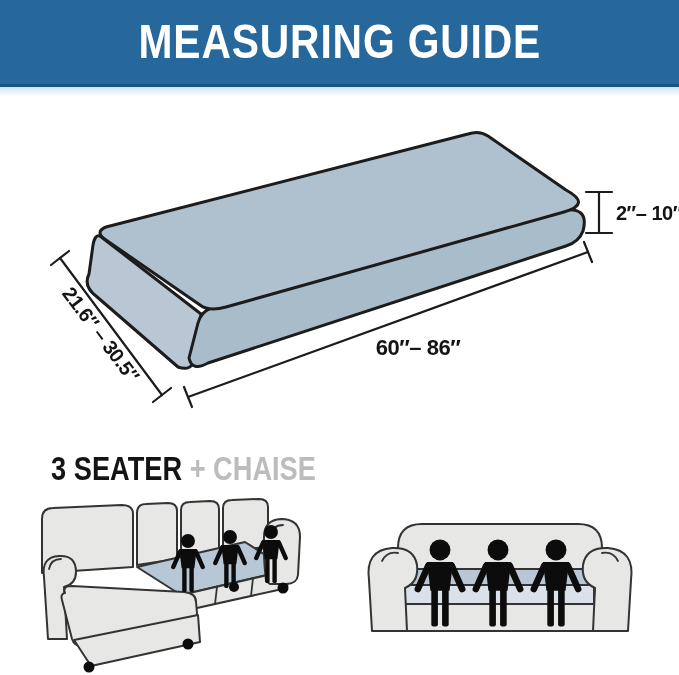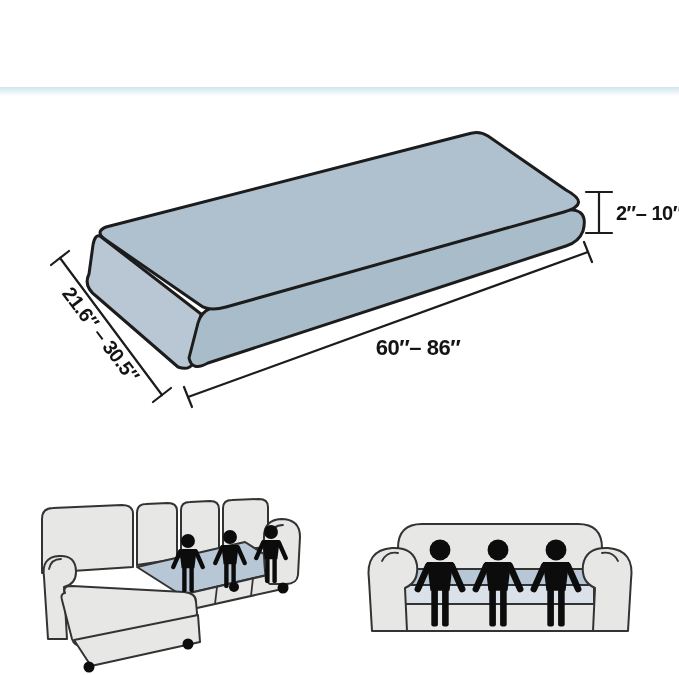--- a/index.html
+++ b/index.html
@@ -75,20 +75,23 @@
       <rect x="-10" y="6" width="7.6" height="44" rx="2.5"></rect>
       <rect x="2.4" y="6" width="7.6" height="44" rx="2.5"></rect>
       <line class="arm" x1="-13.5" y1="-20" x2="-25.5" y2="7"></line>
       <line class="arm" x1="13.5" y1="-20" x2="25.5" y2="7"></line>
     </g>
   </defs>
 </svg>
 
 <div class="stage">
 
+  <div class="banner">
+    <span class="banner-title">MEASURING GUIDE</span>
+  </div>
   <div class="banner-fade"></div>
 
   <svg class="cushion-svg" width="679" height="330" viewBox="0 0 679 330">
 
     <g>
       <path class="cushion-face face-side" d="M 100,141 L 201,219 L 195,263 Q 192,277 178,272 L 96,201 Q 83,191 89,179 L 93,150 Q 95,139 100,141 Z"></path>
       <path class="cushion-face face-front" d="M 211,213 L 560,116 Q 590,110 583,136 Q 579,147 566,151 L 208,268 Q 192,277 189,263 L 198,228 Q 201,217 211,213 Z"></path>
       <path class="cushion-face face-top" d="M 106,132 L 468,39 Q 479,35 488,41 L 566,95 Q 592,109 564,117 L 226,212 Q 209,217 200,210 L 106,145 Q 94,137 106,132 Z"></path>
     </g>
 
@@ -107,20 +110,26 @@
     </g>
 
     <g>
       <line class="dim-line" x1="188" y1="302" x2="588" y2="157"></line>
       <line class="dim-line" x1="184" y1="292" x2="192" y2="312"></line>
       <line class="dim-line" x1="584" y1="147" x2="592" y2="167"></line>
       <text class="dim-text dim-text-wide" x="418" y="260" text-anchor="middle">60″– 86″</text>
     </g>
   </svg>
 
+  <div class="option-label label-left">
+    <span class="squeeze">
+      <span>3 SEATER</span>
+      <span class="gray-part">+ CHAISE</span>
+    </span>
+  </div>
 
   <svg class="sofa-svg sectional-svg" width="325" height="182" viewBox="0 0 325 182">
     <g>
       <path class="sofa-part" d="M 30,80 L 30,26 Q 30,15 41,15 L 110,12 Q 121,12 121,21 L 121,74 Z"></path>
       <path class="sofa-part" d="M 125,72 L 125,20 Q 125,11 134,11 L 156,10 Q 165,10 165,18 L 165,66 Z"></path>
       <path class="sofa-part" d="M 169,64 L 169,17 Q 169,9 178,9 L 198,8 Q 207,8 207,16 L 207,60 Z"></path>
       <path class="sofa-part" d="M 211,58 L 211,15 Q 211,7 220,7 L 247,6 Q 256,6 256,14 L 256,54 Z"></path>
     </g>
 
     <path class="seat-blue" d="M 125,74 L 233,49 L 277,77 L 169,102 Z"></path>

